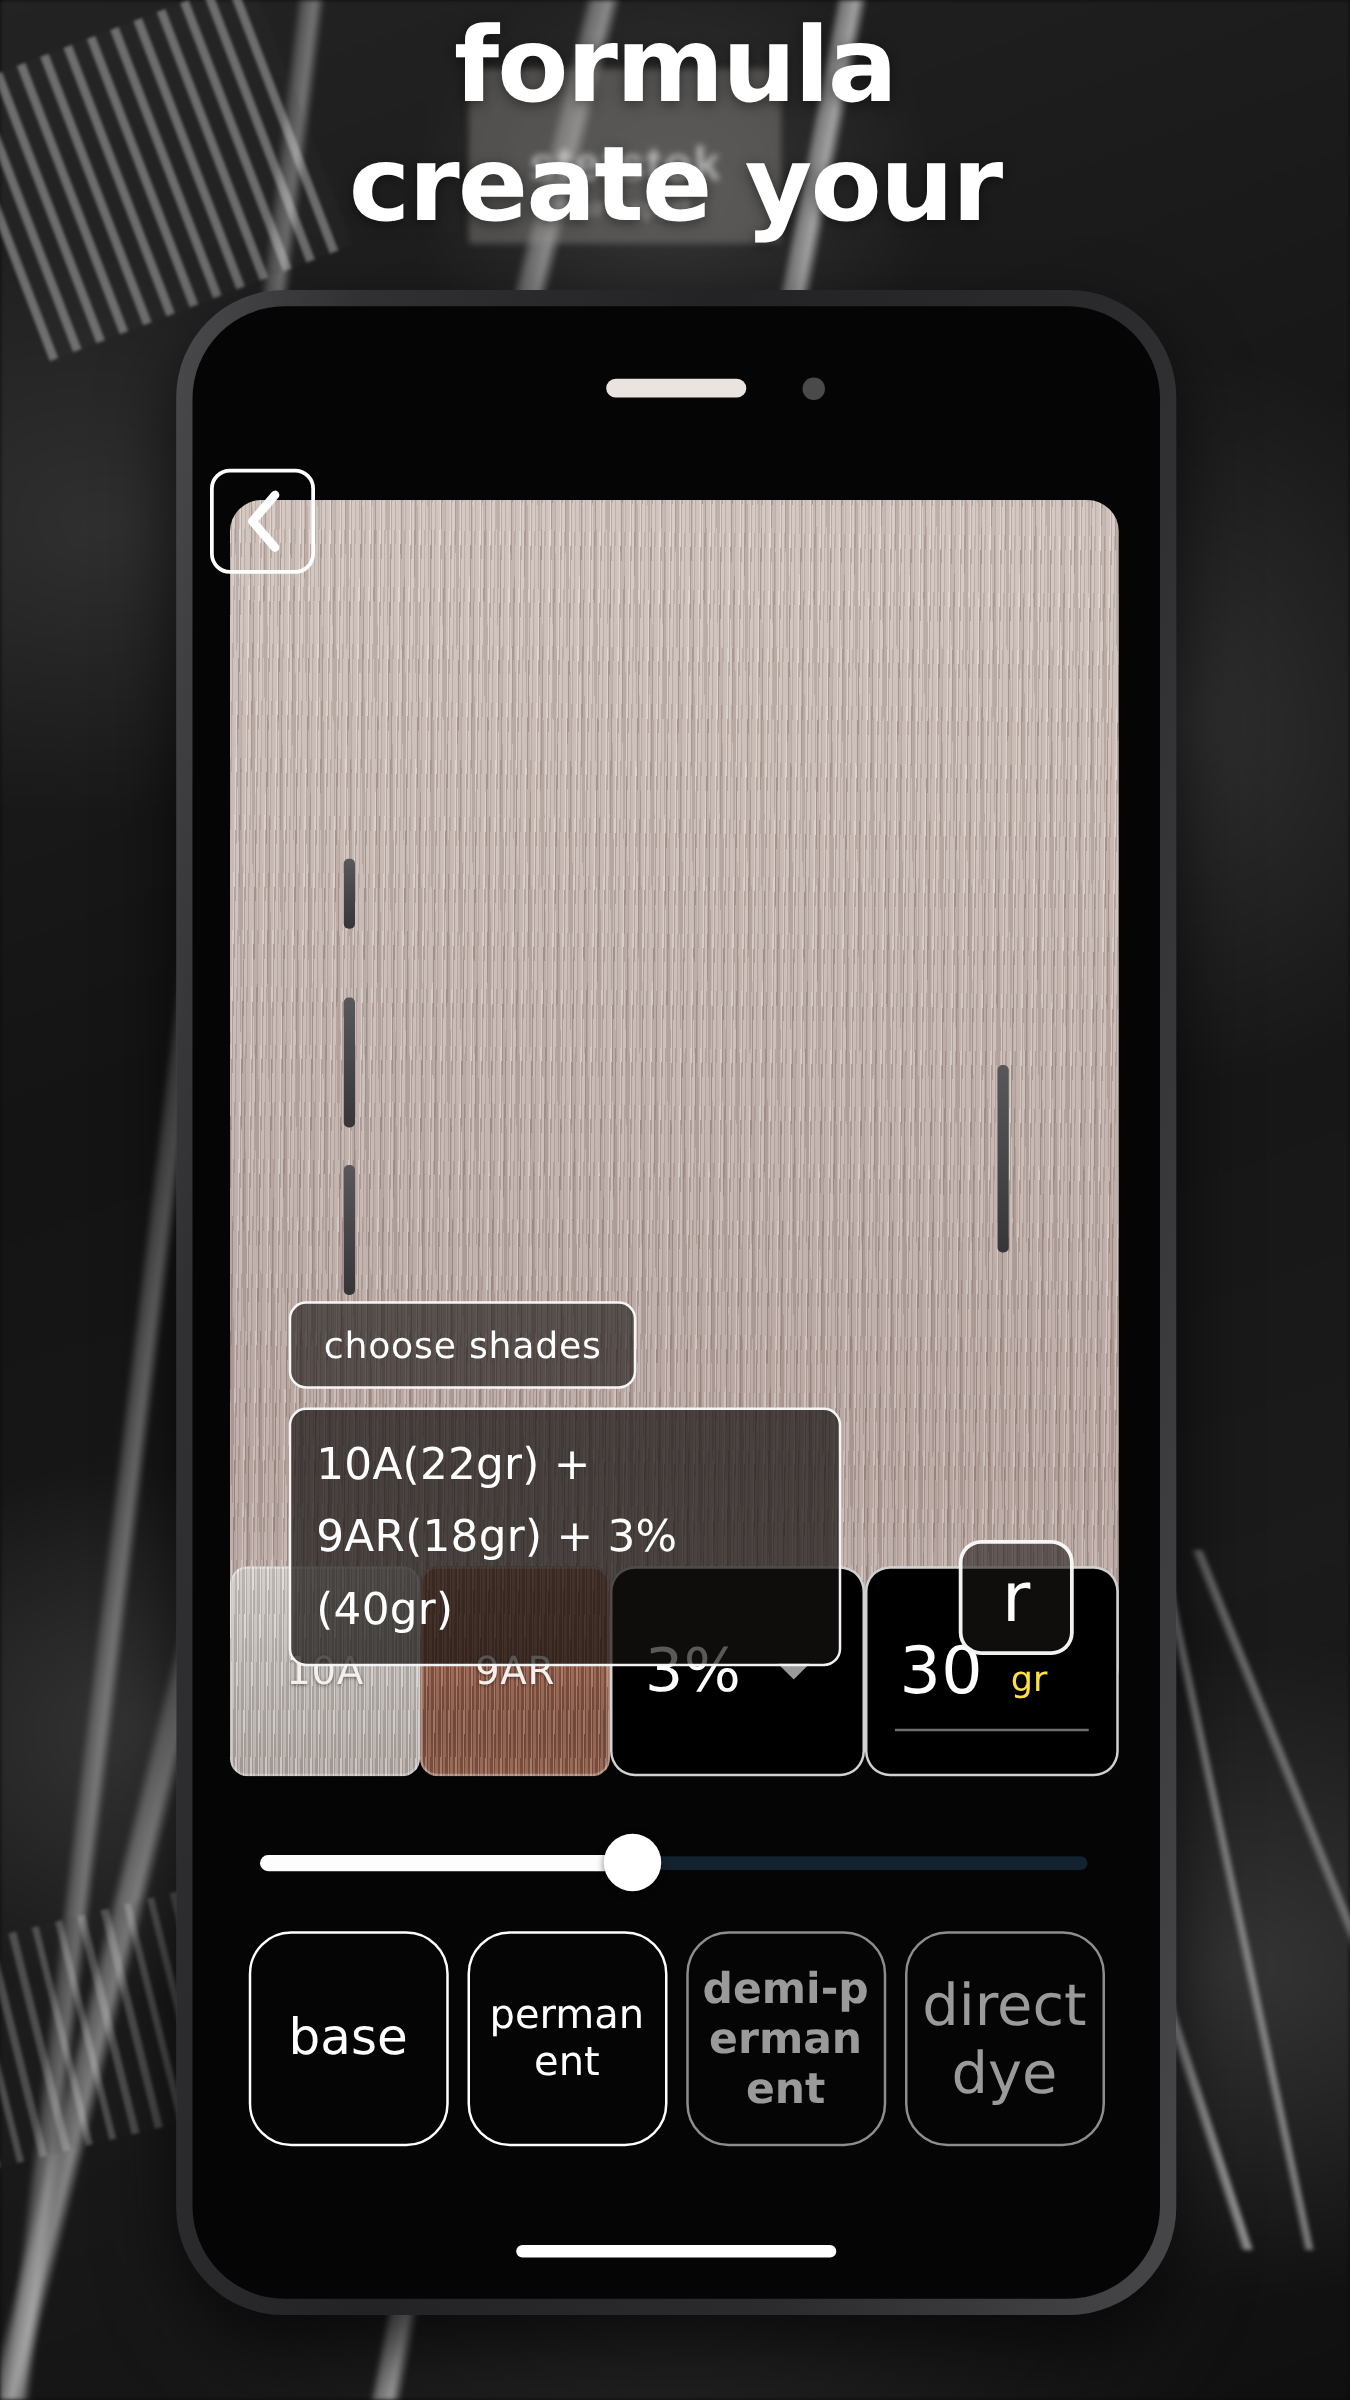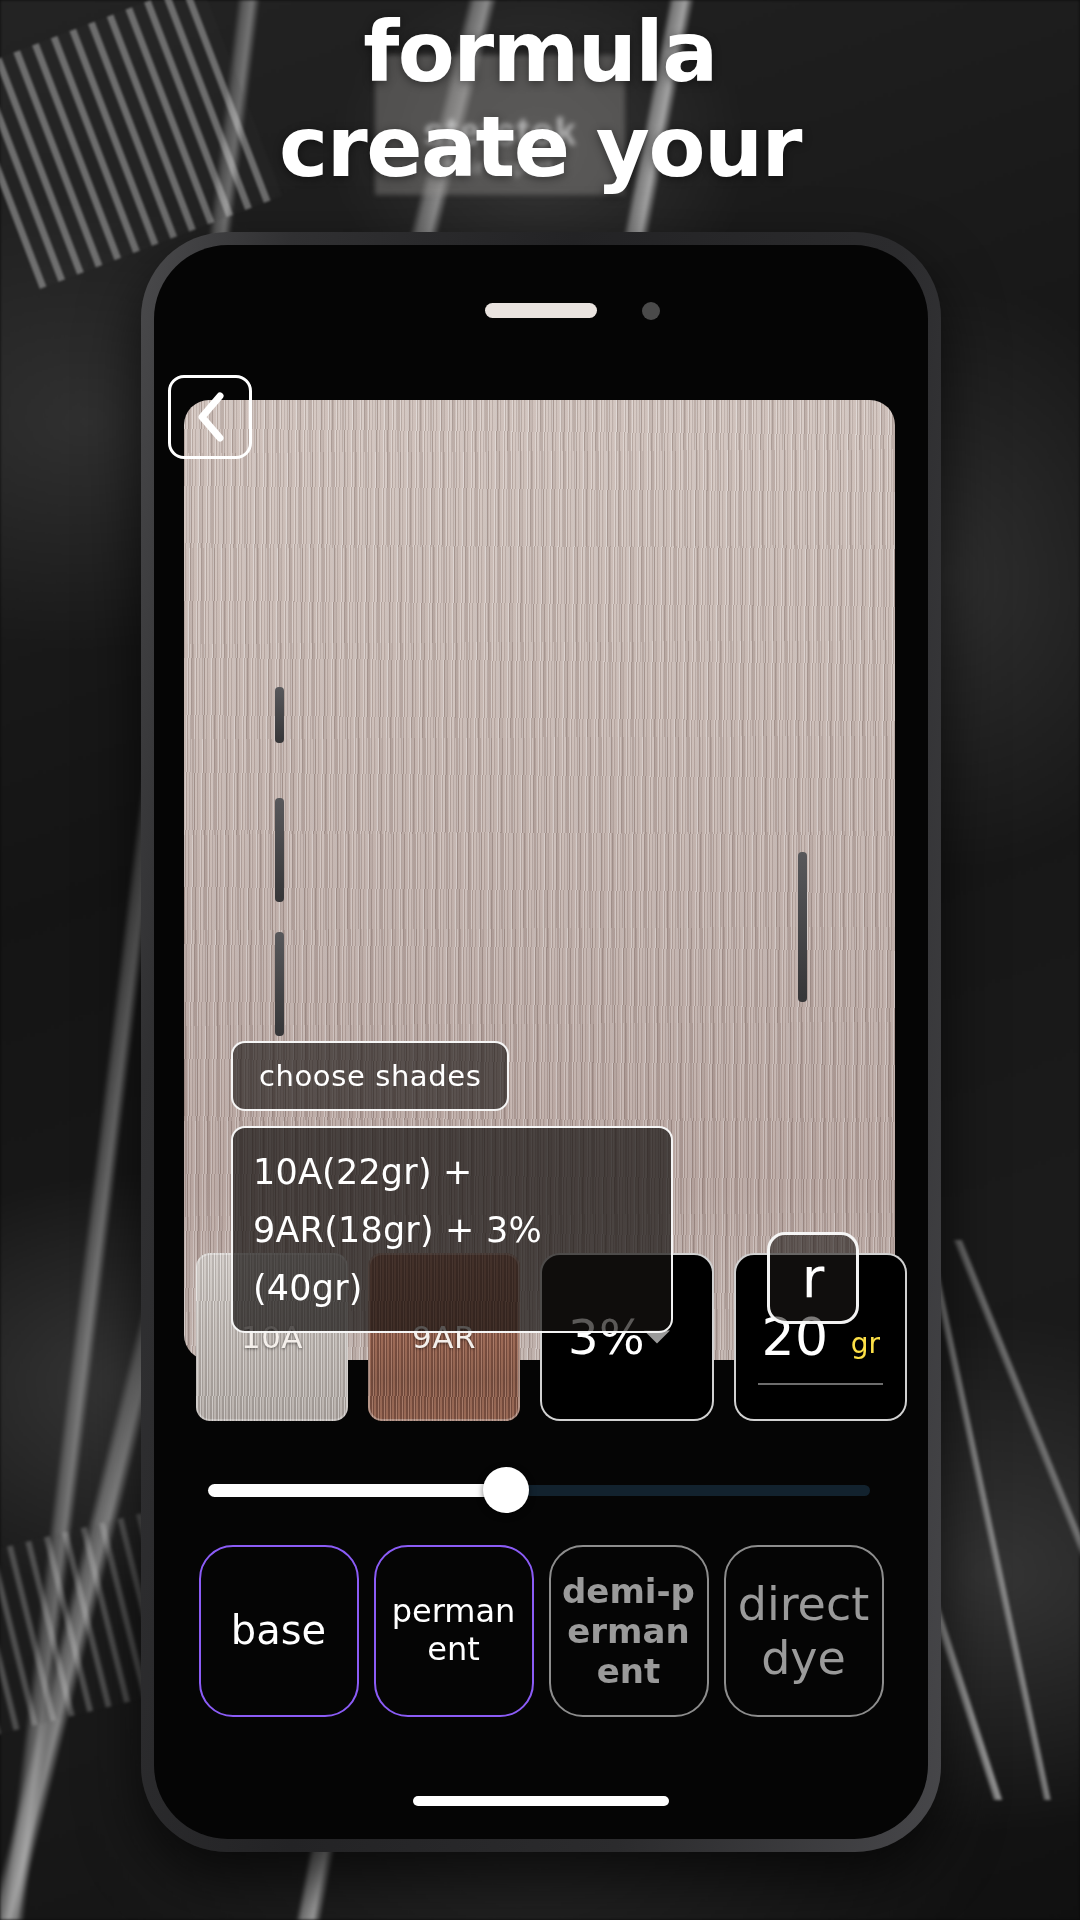--- a/index.html
+++ b/index.html
@@ -211,22 +211,20 @@
     font-size: 55px;
     z-index: 9;
   }
 
   
   #row-swatches {
     position: absolute;
     left: 30px; top: 1008px;
     width: 711px; height: 168px;
     display: flex;
-    gap: 20px;
-    margin-left: 12px;
   }
   .swatch {
     width: 152px; height: 100%;
     border-radius: 14px;
     display: flex; align-items: center; justify-content: center;
     color: #f4efeb;
     font-family: "DejaVu Sans", sans-serif;
     font-size: 31px;
     letter-spacing: .5px;
     text-shadow: 0 1px 3px rgba(0,0,0,.5);
@@ -315,21 +313,21 @@
   .typebtn {
     width: 160px; height: 100%;
     border-radius: 34px;
     display: flex; align-items: center; justify-content: center;
     text-align: center;
     font-family: "DejaVu Sans", sans-serif;
     line-height: 1.18;
     padding: 0 8px;
     word-break: break-all;
   }
-  .typebtn.on  { border: 2px solid #8b5cf6; color: #ffffff; }
+  .typebtn.on  { border: 2px solid #ffffff; color: #ffffff; }
   .typebtn.off { border: 2px solid #8d8d8d; color: #9a9a9a; }
   #type-base      { font-size: 40px; }
   #type-permanent { font-size: 32px; }
   #type-demi      { font-size: 34px; font-weight: bold; }
   #type-direct    { font-size: 46px; }
 
   
   #home-indicator {
     position: absolute; left: 50%; transform: translateX(-50%);
     bottom: 33px; width: 256px; height: 10px;
@@ -392,21 +390,21 @@
       <div class="swatch" id="swatch-9AR">
         <span>9AR</span>
       </div>
 
       <div class="field" id="field-developer">
         <span id="dev-value">3%</span>
         <span id="dev-caret"></span>
       </div>
 
       <div class="field" id="field-amount">
-        <span id="amt-value">20</span>
+        <span id="amt-value">30</span>
         <span id="amt-unit">gr</span>
         <span id="amt-underline"></span>
       </div>
     </div>
 
     <div id="slider-wrap">
       <div id="slider-track-fill"></div>
       <div id="slider-track-rest"></div>
       <div id="slider-thumb"></div>
     </div>

